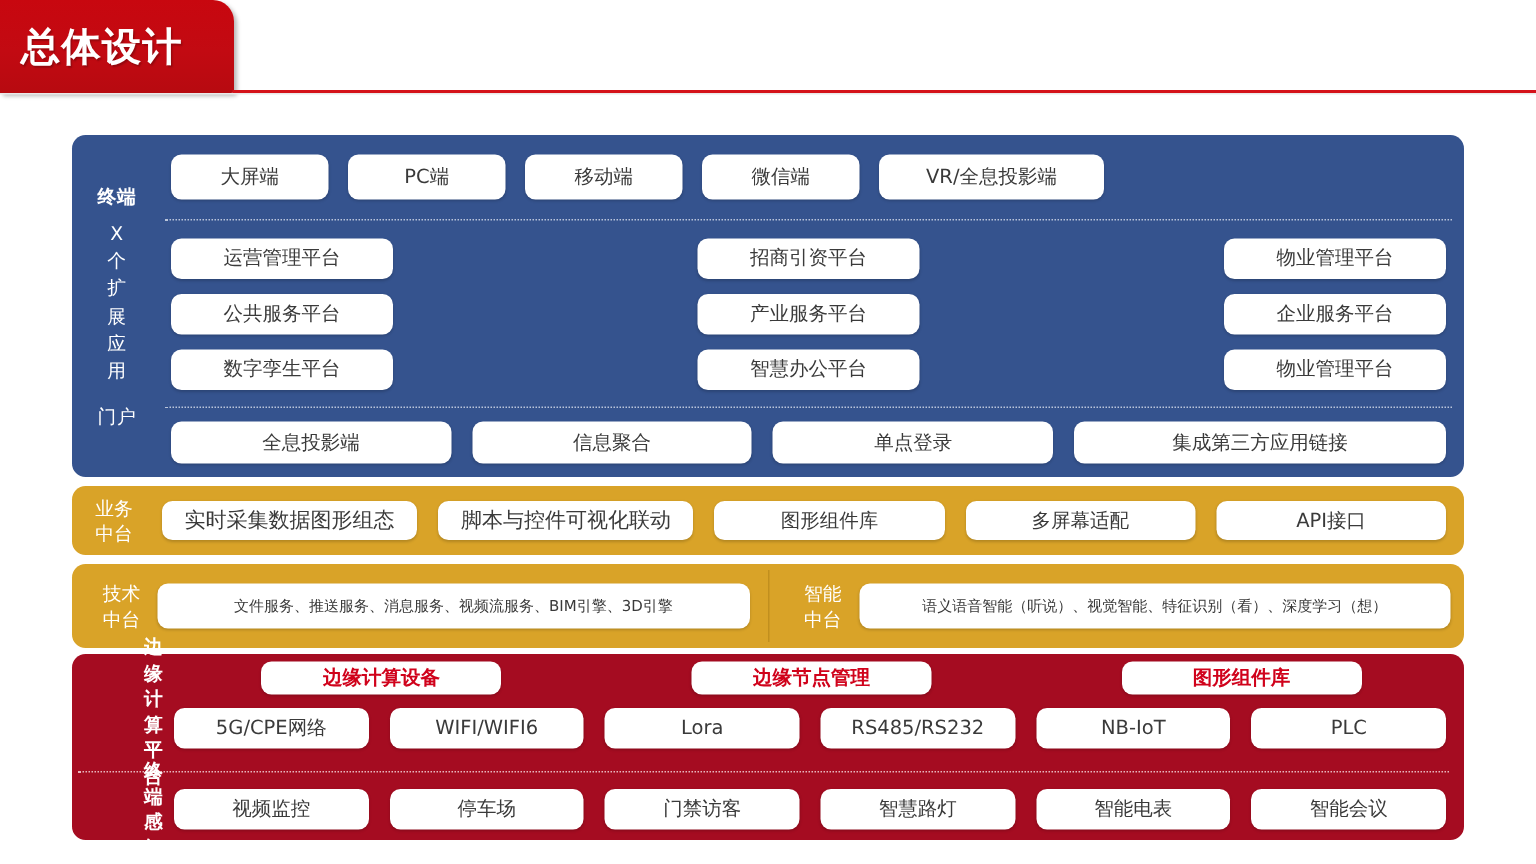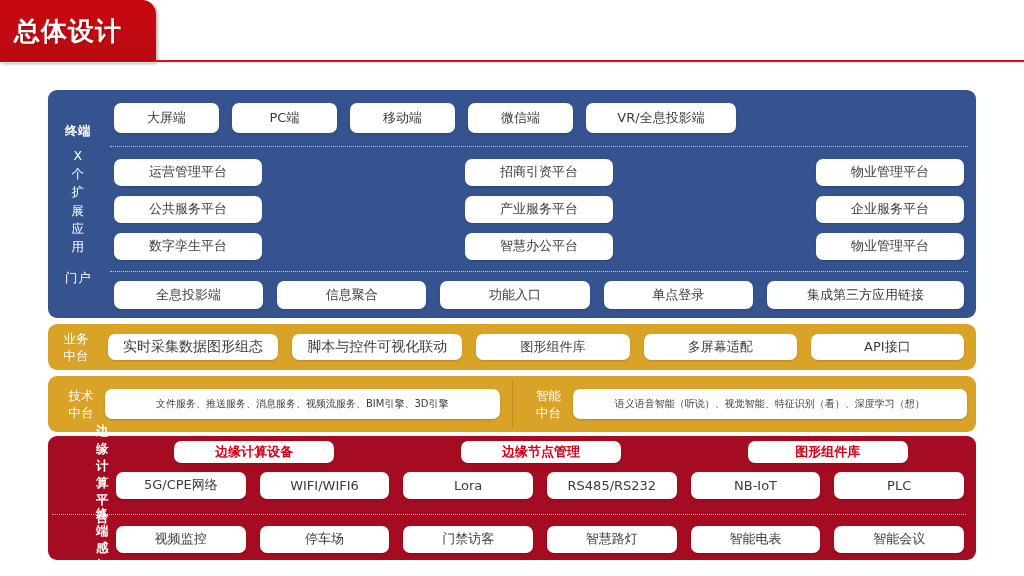--- a/index.html
+++ b/index.html
@@ -292,21 +292,20 @@
           <div class="chip">智慧办公平台</div>
           <div class="chip">物业管理平台</div>
         </div>
       </div>
 
       <div class="blue-divider"></div>
 
       <div class="blue-row-portal">
         <div class="chip" style="flex:1 1 0;">全息投影端</div>
         <div class="chip" style="flex:1 1 0;">信息聚合</div>
-        <div class="chip" style="flex:1 1 0;">功能入口</div>
         <div class="chip" style="flex:1 1 0;">单点登录</div>
         <div class="chip" style="flex:1.35 1 0;">集成第三方应用链接</div>
       </div>
 
     </div>
   </div>
 
   <div class="section" id="sec-orange1">
     <div class="sec-label">
       <span>业务</span>

